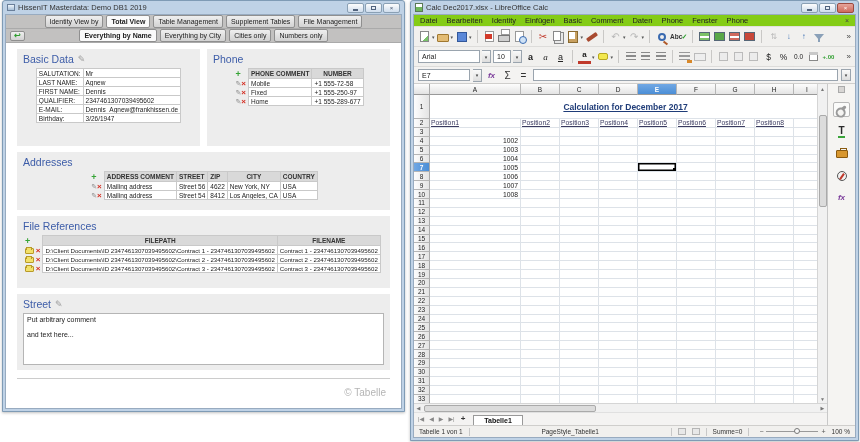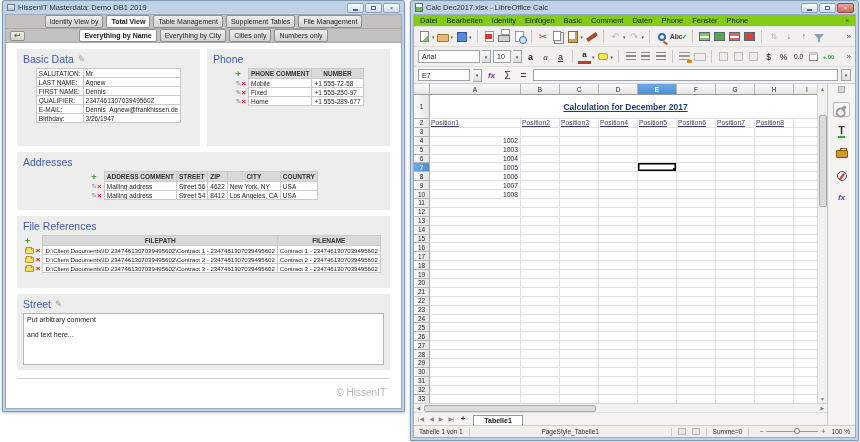--- a/index.html
+++ b/index.html
@@ -342,21 +342,21 @@
         <div class="panel p-wide p-comment">
           <div class="sec-title">
               <span>Street</span>
               <span class="pencil">✎</span>
             </div>
           <div class="comment-box">
             <div>Put arbitrary comment</div>
             <div class="comment-line2">and text here...</div>
           </div>
         </div>
-        <div class="md-footer"><span>© HissenIT</span></div>
+        <div class="md-footer"><span>© Tabelle</span></div>
       </div>
     </div>
   </div>
 
   <div class="win lo-win">
     <div class="titlebar">
       <span class="lo-appicon"></span>
       <span class="title-text">Calc Dec2017.xlsx - LibreOffice Calc</span>
       <span class="win-controls">
         <span class="wbtn">

